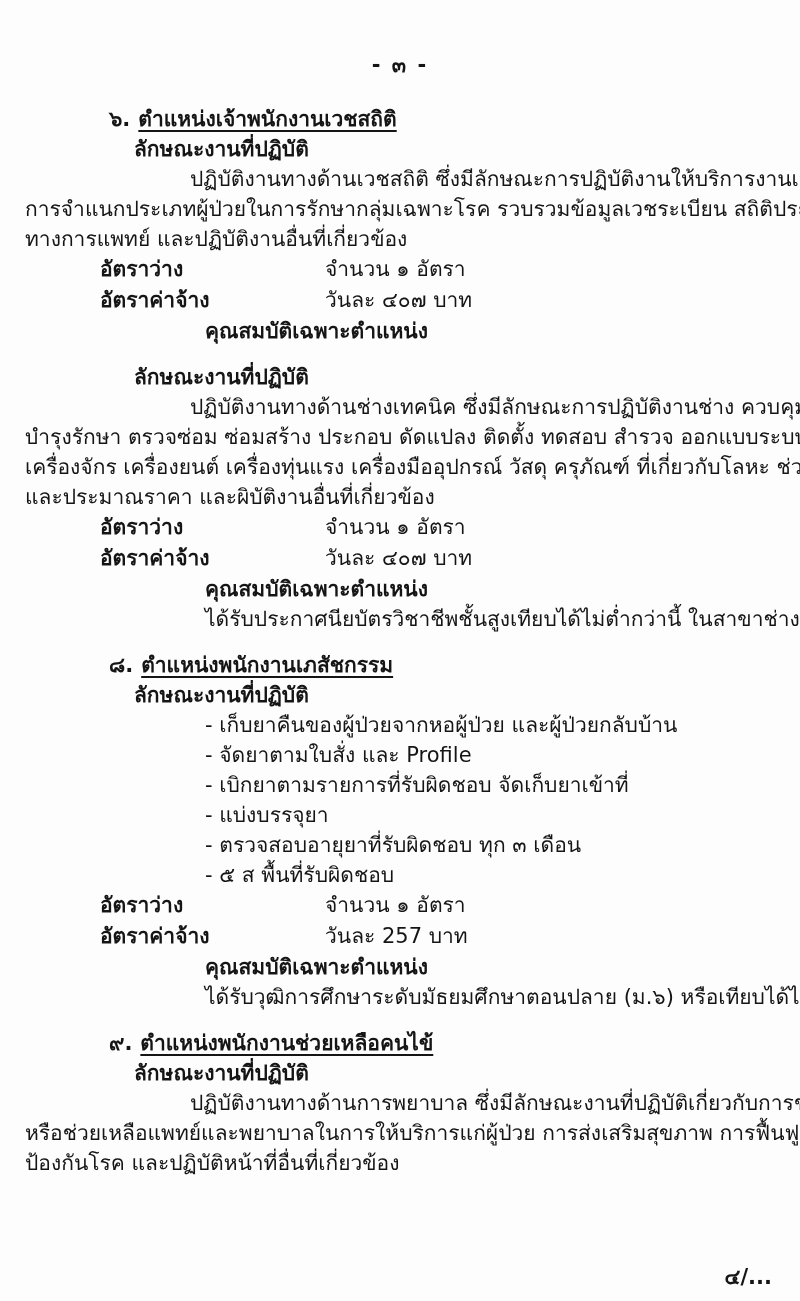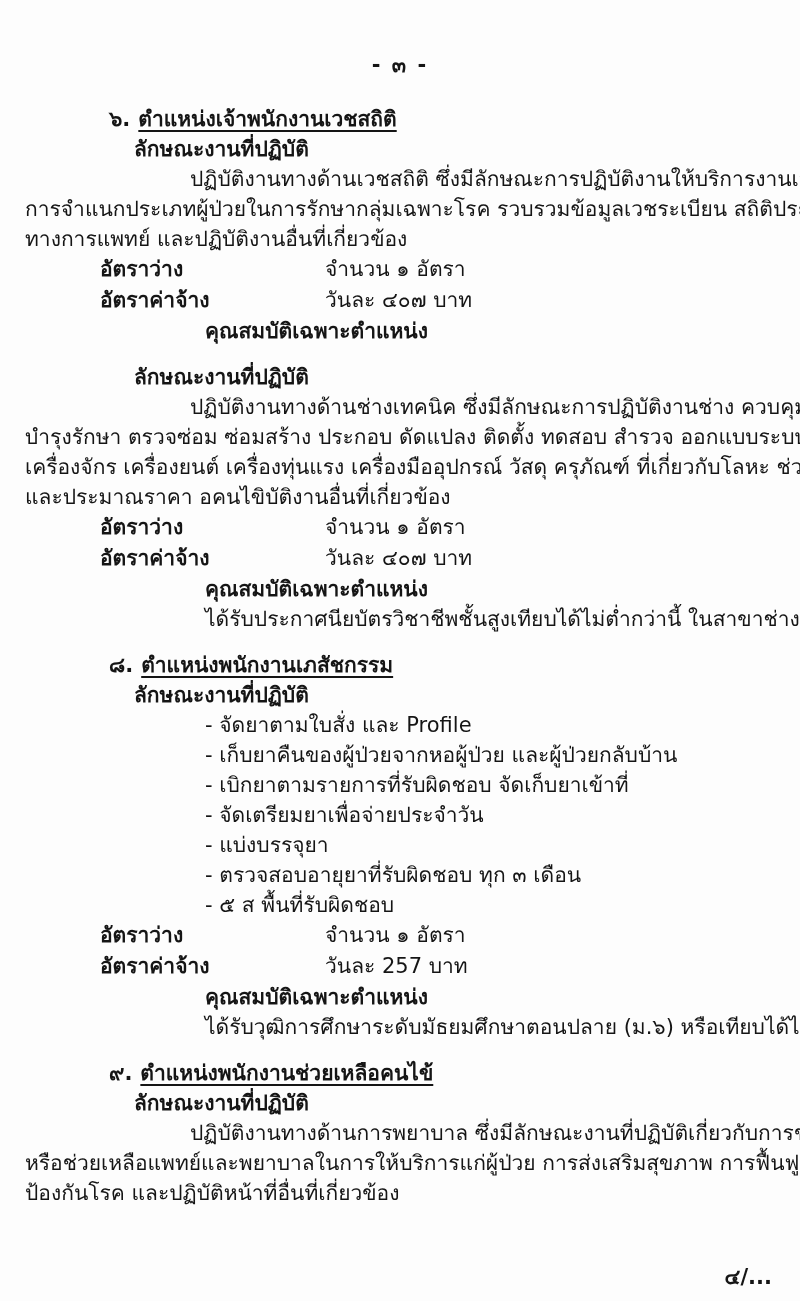--- a/index.html
+++ b/index.html
@@ -94,42 +94,41 @@
       <div class="rate-value">วันละ ๔๐๗ บาท</div>
     </div>
     <div class="qual-heading">คุณสมบัติเฉพาะตำแหน่ง</div>
   </div>
 
   <div class="section">
     <div class="sub-heading">ลักษณะงานที่ปฏิบัติ</div>
     <div class="desc-line first">ปฏิบัติงานทางด้านช่างเทคนิค ซึ่งมีลักษณะการปฏิบัติงานช่าง ควบคุม ดูแล</div>
     <div class="desc-line">บำรุงรักษา ตรวจซ่อม ซ่อมสร้าง ประกอบ ดัดแปลง ติดตั้ง ทดสอบ สำรวจ ออกแบบระบบสาธารณูปโภค</div>
     <div class="desc-line">เครื่องจักร เครื่องยนต์ เครื่องทุ่นแรง เครื่องมืออุปกรณ์ วัสดุ ครุภัณฑ์ ที่เกี่ยวกับโลหะ ช่วยคำนวณราคารายการ</div>
-    <div class="desc-line">และประมาณราคา อคนไขิบัติงานอื่นที่เกี่ยวข้อง</div>
+    <div class="desc-line">และประมาณราคา และผิบัติงานอื่นที่เกี่ยวข้อง</div>
     <div class="rate-row">
       <div class="rate-label">อัตราว่าง</div>
       <div class="rate-value">จำนวน ๑ อัตรา</div>
     </div>
     <div class="rate-row">
       <div class="rate-label">อัตราค่าจ้าง</div>
       <div class="rate-value">วันละ ๔๐๗ บาท</div>
     </div>
     <div class="qual-heading">คุณสมบัติเฉพาะตำแหน่ง</div>
     <div class="qual-text">ได้รับประกาศนียบัตรวิชาชีพชั้นสูงเทียบได้ไม่ต่ำกว่านี้ ในสาขาช่างอิเล็กทรอนิกส์ ช่างไฟฟ้า</div>
   </div>
 
   <div class="section">
     <div class="sec-heading">
       <span class="sec-num">๘.</span><span class="sec-title">ตำแหน่งพนักงานเภสัชกรรม</span>
     </div>
     <div class="sub-heading">ลักษณะงานที่ปฏิบัติ</div>
+    <div class="duty-line">- เก็บยาคืนของผู้ป่วยจากหอผู้ป่วย และผู้ป่วยกลับบ้าน</div>
     <div class="duty-line">- จัดยาตามใบสั่ง และ Profile</div>
-    <div class="duty-line">- เก็บยาคืนของผู้ป่วยจากหอผู้ป่วย และผู้ป่วยกลับบ้าน</div>
     <div class="duty-line">- เบิกยาตามรายการที่รับผิดชอบ จัดเก็บยาเข้าที่</div>
-    <div class="duty-line">- จัดเตรียมยาเพื่อจ่ายประจำวัน</div>
     <div class="duty-line">- แบ่งบรรจุยา</div>
     <div class="duty-line">- ตรวจสอบอายุยาที่รับผิดชอบ ทุก ๓ เดือน</div>
     <div class="duty-line">- ๕ ส พื้นที่รับผิดชอบ</div>
     <div class="rate-row">
       <div class="rate-label">อัตราว่าง</div>
       <div class="rate-value">จำนวน ๑ อัตรา</div>
     </div>
     <div class="rate-row">
       <div class="rate-label">อัตราค่าจ้าง</div>
       <div class="rate-value">วันละ 257 บาท</div>

